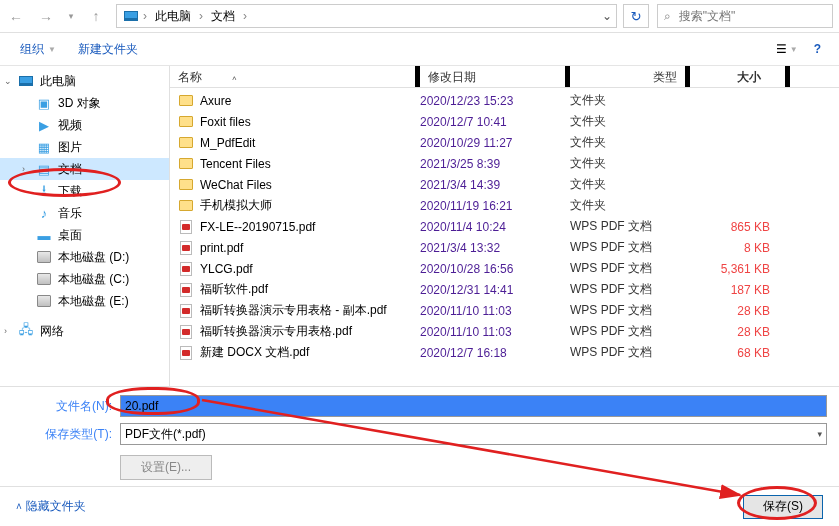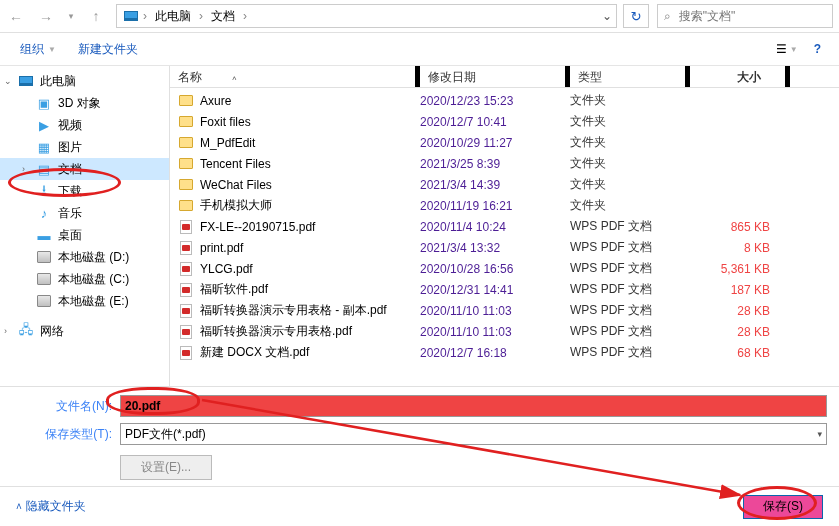--- a/index.html
+++ b/index.html
@@ -36,21 +36,21 @@
   .icon-drive { width: 14px; height: 12px; background: linear-gradient(#e8e8e8,#c0c0c0); border: 1px solid #888; border-radius: 1px; }
   .icon-blue { color: #3a9fe3; font-size: 13px; }
   .tree-caret { position: absolute; left: 4px; font-size: 9px; color: #666; }
   .tree-caret.l1 { left: 22px; }
 
   .content { flex: 1; display: flex; flex-direction: column; min-width: 0;}
   .headers { display: flex; height: 22px; border-bottom: 1px solid #e0e0e0; user-select: none; }
   .hcell { padding: 3px 8px; border-right: 5px solid #000000; color: #333; cursor: pointer; }
   .hcell.name { width: 250px; }
   .hcell.date { width: 150px; }
-  .hcell.type { width: 120px; }
+  .hcell.type { width: 120px; text-align: right; }
   .hcell.size { width: 100px; text-align: right; padding-right: 24px; font-weight: bold;}
   .hcell .asc { font-size: 8px; color: #555; margin-left: 30px; }
 
   .filelist { flex: 1; overflow-y: auto; padding-top: 2px;}
   .row { display: flex; align-items: center; height: 21px; padding-left: 8px; cursor: pointer; }
   .cell { overflow: hidden; text-overflow: ellipsis; white-space: nowrap; padding: 0 8px 0 0; }
   .cell.name { width: 242px; display: flex; align-items: center; gap: 6px; padding-left: 0;}
   .cell.date { width: 150px; color: #4c1d95; }
   .cell.type { width: 120px; color: #333; }
   .cell.size { width: 100px; text-align: right; color: #ef4444; padding-right: 20px;}
@@ -63,21 +63,21 @@
   .fields { border-top: 1px solid #e0e0e0; padding: 8px 12px 6px; display: grid; grid-template-columns: 100px 1fr; row-gap: 6px; column-gap: 8px; align-items: center; }
   .fld-label { text-align: right; color: #3b82f6; }
   .fld-input { height: 22px; border: 1px solid #999; padding: 0 4px; font-size: 12px; width: 100%; }
   .fld-combo { display: flex; align-items: center; height: 22px; border: 1px solid #999; padding: 0 4px; justify-content: space-between; background: #fff;}
   .options-row { display: flex; padding: 4px 0 6px 120px; }
   .opt-btn { padding: 3px 20px; background: #eee; border: 1px solid #bbb; color: #888; cursor: default;}
 
   .footer { display: flex; align-items: center; height: 40px; border-top: 1px solid #e0e0e0; padding: 0 16px; }
   .collapse-link { display: flex; align-items: center; gap: 4px; cursor: pointer; color: #195abd;}
   .footer .spacer { flex: 1;}
-  .dlg-btn { width: 80px; height: 24px; border: 1px solid #0a64ad; background: #ec4899; cursor: pointer; margin-left: 8px; display: flex; align-items: center; justify-content: center;}
+  .dlg-btn { width: 80px; height: 24px; border: 1px solid #0a64ad; background: #e5e5e5; cursor: pointer; margin-left: 8px; display: flex; align-items: center; justify-content: center;}
 
   
   .anno { position: absolute; pointer-events: none; }
   .ellipse { border: 3px solid #e02020; border-radius: 50%; }
   #el1 { left: 8px; top: 168px; width: 113px; height: 29px; }
   #el2 { left: 106px; top: 387px; width: 94px; height: 28px; border-radius: 45%;}
   #el3 { left: 737px; top: 486px; width: 80px; height: 34px; }
   svg.arrow { position: absolute; left: 0; top: 0; pointer-events: none; }
 </style>
 </head>
@@ -350,21 +350,21 @@
             <div class="cell type">WPS PDF 文档</div>
             <div class="cell size">68 KB</div>
           </div>
         </div>
     </div>
   </div>
 
   <div class="fields">
     <div class="fld-label">文件名(N):</div>
     <div style="position:relative">
-      <input class="fld-input" id="fn-input" value="20.pdf" style="background: #ef4444; font-weight: bold;">
+      <input class="fld-input" id="fn-input" value="20.pdf" style="background: #3b82f6;">
     </div>
     <div class="fld-label">保存类型(T):</div>
     <div class="fld-combo">
       <span>PDF文件(*.pdf)</span>
       <span style="font-size:9px;color:#555">▾</span>
     </div>
   </div>
   <div class="options-row">
     <span class="opt-btn">设置(E)...</span>
   </div>

